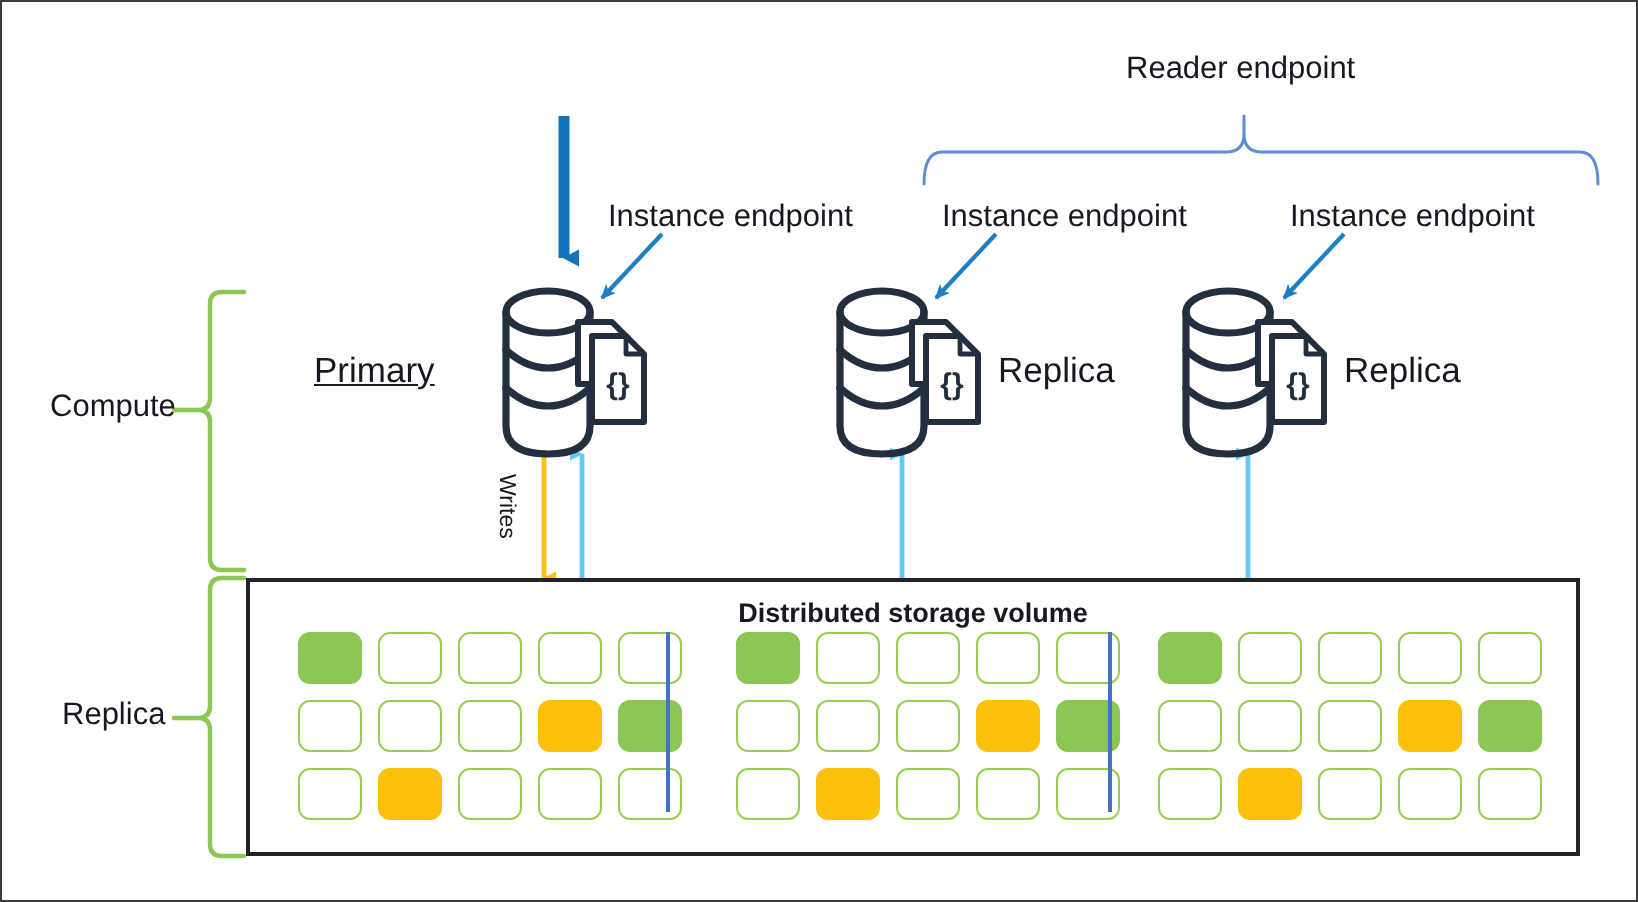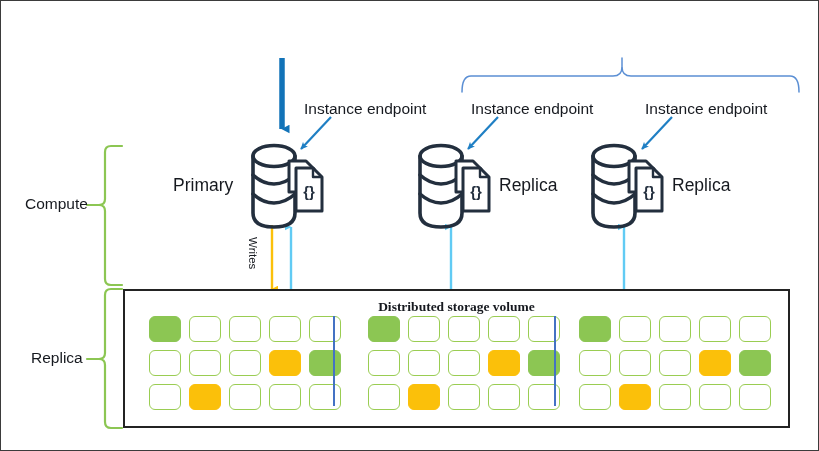--- a/index.html
+++ b/index.html
@@ -158,33 +158,34 @@
       <path d="M628,160 L645,160 L653,168 L653,191 L628,191 Z" fill="#ffffff" stroke="#232F3E" stroke-width="3" stroke-linejoin="round"></path>
       <path d="M635,167 L652,167 L661,176 L661,210 L635,210 Z" fill="#ffffff" stroke="#232F3E" stroke-width="3" stroke-linejoin="round"></path>
       <path d="M652,167 L652,176 L661,176" fill="none" stroke="#232F3E" stroke-width="2.4" stroke-linejoin="round"></path>
       <text x="648" y="196" font-family="'Liberation Sans', sans-serif" font-size="15" font-weight="bold" fill="#232F3E" text-anchor="middle">{}</text>
     </g>
   </svg>
 
   <div class="lbl lbl-bracket" style="left:24px; top:194px;">Compute</div>
   <div class="lbl lbl-bracket" style="left:30px; top:348px;">Replica</div>
 
+  <div class="lbl lbl-bracket" style="left:562px; top:25px;">Reader endpoint</div>
 
   <div class="lbl lbl-bracket" style="left:303px; top:99px;">Instance endpoint</div>
   <div class="lbl lbl-bracket" style="left:470px; top:99px;">Instance endpoint</div>
   <div class="lbl lbl-bracket" style="left:644px; top:99px;">Instance endpoint</div>
 
-  <div class="lbl lbl-node" style="left:172px; top:175px;">Primary</div>
+  <div class="lbl lbl-node" style="left:156px; top:175px;text-decoration:underline;">Primary</div>
   <div class="lbl lbl-node" style="left:498px; top:175px;">Replica</div>
   <div class="lbl lbl-node" style="left:671px; top:175px;">Replica</div>
 
   <div class="lbl lbl-writes" style="left:258px; top:236px;">Writes</div>
 
   <div class="storage-box" style="left:122px; top:288px; width:667px; height:139px;">
-    <div class="lbl lbl-storage-title" style="left:0; right:0; top:9px; text-align:center; white-space:nowrap;font-family:Liberation Serif, serif;">Distributed storage volume</div>
+    <div class="lbl lbl-storage-title" style="left:0; right:0; top:9px; text-align:center; white-space:nowrap;">Distributed storage volume</div>
   </div>
 
   <div class="az-grid" id="az-0" style="left:148px; top:315px;">
       <div class="cell green"></div>
       <div class="cell"></div>
       <div class="cell"></div>
       <div class="cell"></div>
       <div class="cell"></div>
       <div class="cell"></div>
       <div class="cell"></div>

